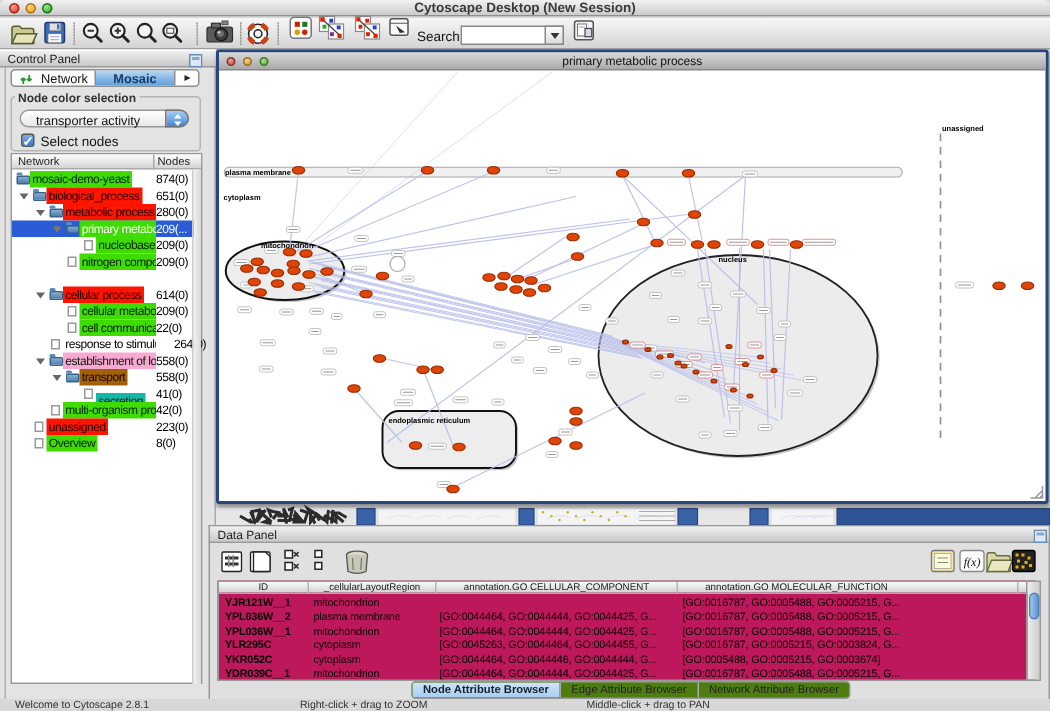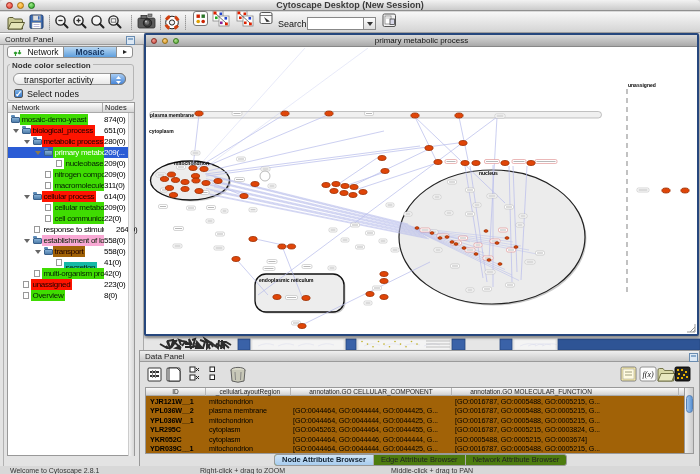--- a/index.html
+++ b/index.html
@@ -28,21 +28,21 @@
 .fold:before{content:"";position:absolute;left:-1px;top:-2.2px;width:4px;height:1.8px;background:#5d8cb8;border-radius:1px 1px 0 0;}
 .file{position:absolute;top:1.5px;width:6px;height:7.5px;background:#fff;border:0.8px solid #999;}
 .hl{padding:0 2px;}
 #mdiband{left:144px;top:336px;width:556px;height:14px;background:#e8e8e8;}
 #cwin{left:144px;top:33px;width:555px;height:303px;border:2px solid #26477d;border-radius:2px;background:#fff;box-shadow:1px 2px 3px rgba(0,0,0,0.35);}
 #ctitle{position:absolute;left:0;top:0;width:551px;height:12px;background:linear-gradient(#d9d9d9,#a9a9a9);border-bottom:1px solid #888;}
 #ctitle .ct-text{width:100%;text-align:center;font-size:8px;color:#111;line-height:12px;}
 #dpanel{left:139px;top:350px;width:561px;height:116px;background:#e0e0e0;border:1px solid #999;border-bottom:none;}
 #dphead{position:absolute;left:0;top:0;width:559px;height:11px;background:linear-gradient(#efefef,#c9c9c9);border-bottom:1px solid #9a9a9a;}
 #dphead span{display:block;font-size:8px;color:#222;line-height:11px;padding-left:5px;}
-#dtable{position:absolute;left:5px;top:36px;width:545px;height:67px;background:#a16207;border:1px solid #999;}
+#dtable{position:absolute;left:5px;top:36px;width:545px;height:67px;background:#be185d;border:1px solid #999;}
 #dthead{position:absolute;left:0;top:0;width:543px;height:7.5px;background:linear-gradient(#fafafa,#d2d2d2);border-bottom:1px solid #aaa;}
 .dth{position:absolute;top:0;font-size:6.5px;color:#222;text-align:center;line-height:7.5px;border-right:1px solid #b5b5b5;height:7.5px;}
 .drow{position:absolute;font-size:7.2px;letter-spacing:-0.1px;color:#000;line-height:9.55px;white-space:nowrap;}
 .dcell{position:absolute;overflow:hidden;}
 #dscroll{position:absolute;right:5px;top:36px;width:10px;height:67px;background:linear-gradient(90deg,#eee,#ccc);border:1px solid #999;}
 #dthumb{position:absolute;left:0.5px;top:7px;width:7px;height:18px;background:linear-gradient(90deg,#9fc4ea,#5b93d4);border:0.5px solid #5580b5;border-radius:3.5px;}
 #btabs{left:274px;top:454px;height:12px;background:#4d7c0f;border:1px solid #999;border-radius:3px;display:flex;}
 .btab{font-size:7.5px;line-height:10px;padding:0 7px;color:#222;border-right:1px solid #aaa;}
 .stxt{position:absolute;font-size:7px;color:#333;top:467px;}
 </style></head>
@@ -210,25 +210,20 @@
     </div>
     <div class="trow" style="top:55px;">
       <span class="file" style="left:47.5px;"></span>
       <span class="hl" style="position:absolute;left:55.5px;top:0;height:11px;background:#3fdc02;color:#052005;max-width:40.5px;overflow:hidden;box-sizing:border-box;">nucleobase-</span>
       <span class="tnum" style="color:#000;">209(0)</span>
     </div>
     <div class="trow" style="top:66px;">
       <span class="file" style="left:36.5px;"></span>
       <span class="hl" style="position:absolute;left:44.5px;top:0;height:11px;background:#3fdc02;color:#052005;max-width:51.5px;overflow:hidden;box-sizing:border-box;">nitrogen compo</span>
       <span class="tnum" style="color:#000;">209(0)</span>
-    </div>
-    <div class="trow" style="top:77px;">
-      <span class="file" style="left:36.5px;"></span>
-      <span class="hl" style="position:absolute;left:44.5px;top:0;height:11px;background:#3fdc02;color:#052005;max-width:51.5px;overflow:hidden;box-sizing:border-box;">macromolecule</span>
-      <span class="tnum" style="color:#000;">311(0)</span>
     </div>
     <div class="trow" style="top:88px;">
       <span class="tri" style="left:15.5px;border-top-color:#666;"></span>
       <span class="fold" style="left:24.5px;"></span>
       <span class="hl" style="position:absolute;left:33.5px;top:0;height:11px;background:#ff1400;color:#1d0000;max-width:62.5px;overflow:hidden;box-sizing:border-box;">cellular process</span>
       <span class="tnum" style="color:#000;">614(0)</span>
     </div>
     <div class="trow" style="top:99px;">
       <span class="file" style="left:36.5px;"></span>
       <span class="hl" style="position:absolute;left:44.5px;top:0;height:11px;background:#3fdc02;color:#052005;max-width:51.5px;overflow:hidden;box-sizing:border-box;">cellular metabo</span>

